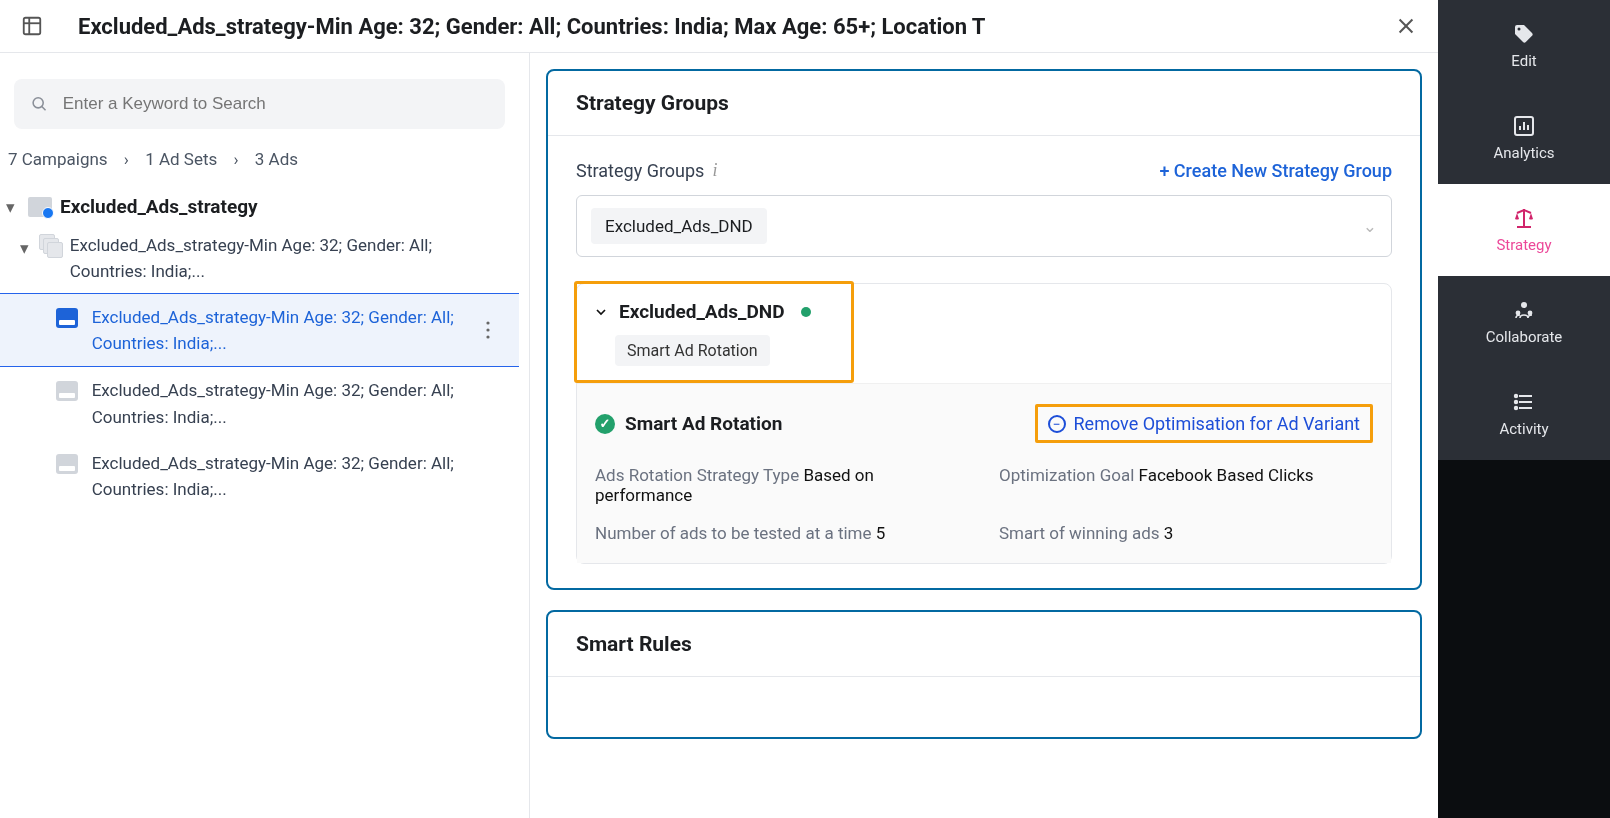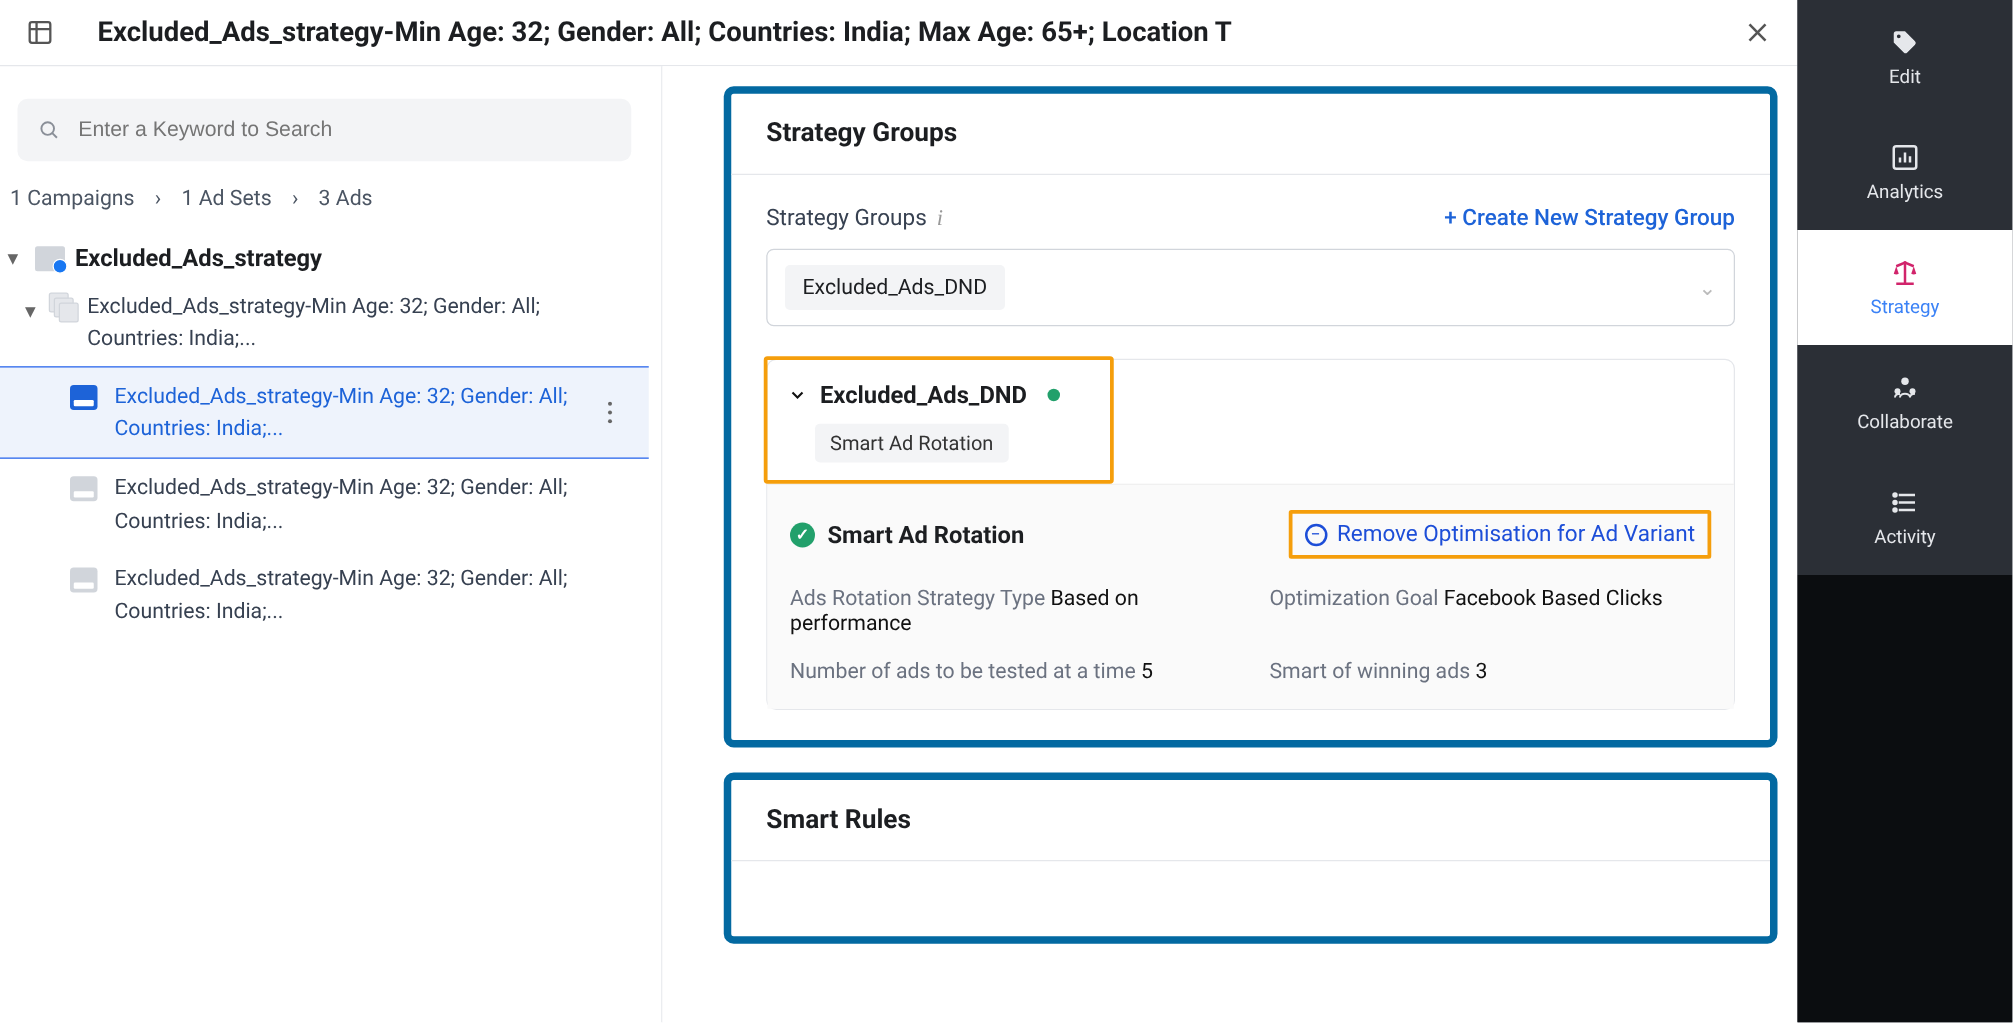--- a/index.html
+++ b/index.html
@@ -44,21 +44,21 @@
   .adset-row .label { font-size:17px; color:#374151; line-height:1.55; }
   .ad-item { display:flex; align-items:flex-start; padding:10px 10px 10px 56px; gap:14px; position:relative;}
   .ad-item .ad-icon { width:26px; height:20px; background:#d1d5db; border-radius:3px; margin-top:4px; position:relative;}
   .ad-item .ad-icon::after{ content:""; position:absolute; left:3px; right:3px; bottom:3px; height:5px; background:#fff; border-radius:1px;}
   .ad-item .label { font-size:17px; line-height:1.55; color:#374151; }
   .ad-item.selected { background:#eef3fc; border:1px solid #2563eb; border-left:1px solid #2563eb; border-right:0; margin-left:-1px;}
   .ad-item.selected .label { color:#1d63d8; }
   .ad-item.selected .ad-icon { background:#1d63d8;}
   .ad-item .kebab { position:absolute; right:28px; top:50%; transform:translateY(-50%); color:#666; cursor:pointer;}
   .right-panel { flex:1; padding: 16px 16px 0 16px; overflow-y:auto; background:#fff;}
-  .card { border:6px solid #0369a1; border-radius:8px; margin-bottom:20px; background:#fff;margin-left:33px;}
+  .card { border:2px solid #0369a1; border-radius:8px; margin-bottom:20px; background:#fff;}
   .card-header { padding: 20px 28px; font-size:21px; font-weight:700; border-bottom:1px solid #e5e7eb;}
   .card-body { padding: 24px 28px; }
   .sg-top { display:flex; justify-content:space-between; align-items:center; margin-bottom:14px;}
   .sg-top .lbl { font-size:18px; color:#374151; display:flex; align-items:center; gap:8px;}
   .sg-top .create { color:#1d63d8; font-size:18px; cursor:pointer; font-weight:500;}
   .info-i { font-style: italic; font-family: Georgia, serif; color:#999; }
   .sg-select { border:1px solid #d1d5db; border-radius:6px; padding:12px 14px; display:flex; align-items:center; justify-content:space-between;}
   .sg-chip { background:#f3f4f6; padding:8px 14px; border-radius:4px; font-size:17px;}
   .sg-select .chev { color:#bbb; }
   .sg-detail { border:1px solid #e5e7eb; border-radius:8px; margin-top:26px;}
@@ -71,21 +71,21 @@
   .row1-left { display:flex; align-items:center; gap:10px; font-size:19px; font-weight:700;}
   .check-ic { width:20px; height:20px; background:#22a06b; border-radius:50%; display:flex; align-items:center; justify-content:center; color:#fff; font-size:13px;}
   .remove-link { color:#1d4ed8; font-size:18px; display:flex; align-items:center; gap:8px; cursor:pointer;}
   .remove-link .minus-ic { width:18px; height:18px; border:2px solid #1d4ed8; border-radius:50%; display:flex; align-items:center; justify-content:center; font-size:14px; line-height:1; }
   .hl2 { border:3px solid #f59e0b; border-radius:2px; padding:6px 10px;}
   .grid2 { display:grid; grid-template-columns: 1fr 1fr; gap:18px 30px; margin-top:22px; font-size:17px;}
   .grid2 .k { color:#6b7280; }
   .grid2 .v { color:#111; }
   .right-rail { width: 172px; background:#2b2f36; color:#e5e7eb; display:flex; flex-direction:column; align-items:stretch;}
   .rail-item { display:flex; flex-direction:column; align-items:center; justify-content:center; gap:6px; padding:22px 4px; font-size:15px; cursor:pointer;}
-  .rail-item.active { background:#fff; color:#3b82f6; }
+  .rail-item.active { background:#fff; color:#ec4899; }
   .rail-item.active .ic { color:#d1246b; }
   .rail-item .ic { font-size:22px; }
   .rail-item.dark { background:#2b2f36; }
   .rail-fill { flex:1; background:#0b0d10; }
   svg { display:block; }
 </style>
 </head>
 <body>
 
 <div class="main-area">
@@ -109,21 +109,21 @@
   <div class="body">
     <div class="left-panel">
       <div class="search-box">
         <svg width="20" height="20" viewBox="0 0 24 24" fill="none" stroke="#8a8f98" stroke-width="2">
             <circle cx="10.5" cy="10.5" r="6.5"></circle>
             <line x1="20" y1="20" x2="15.2" y2="15.2"></line>
           </svg>
         <input type="text" placeholder="Enter a Keyword to Search" style="">
       </div>
       <div class="breadcrumb">
-        <span>1 Campaigns</span>
+        <span>7 Campaigns</span>
         <span>›</span>
         <span>1 Ad Sets</span>
         <span>›</span>
         <span>3 Ads</span>
       </div>
       <div class="tree">
         <div class="tree-row campaign">
           <span class="caret">▾</span>
           <span class="folder-icon"></span>
           <span class="label">Excluded_Ads_strategy</span>

